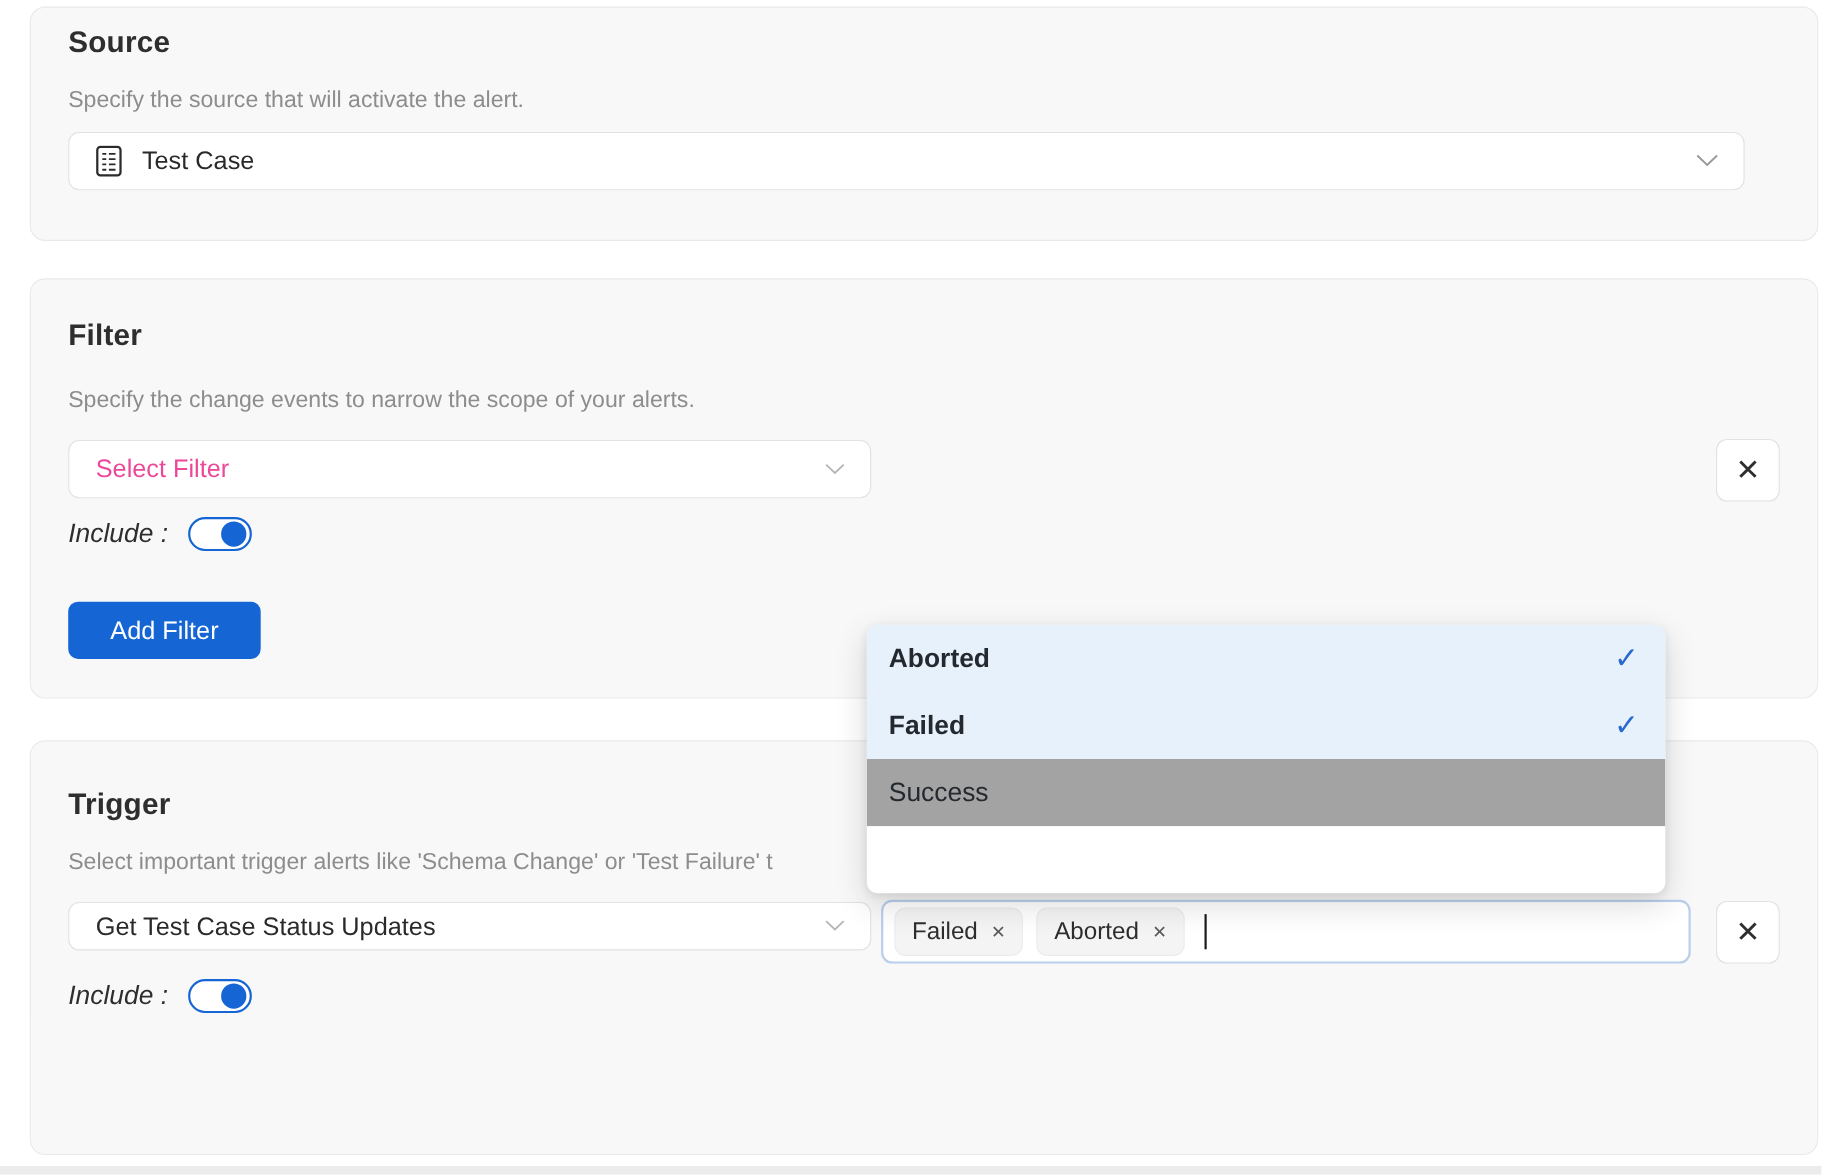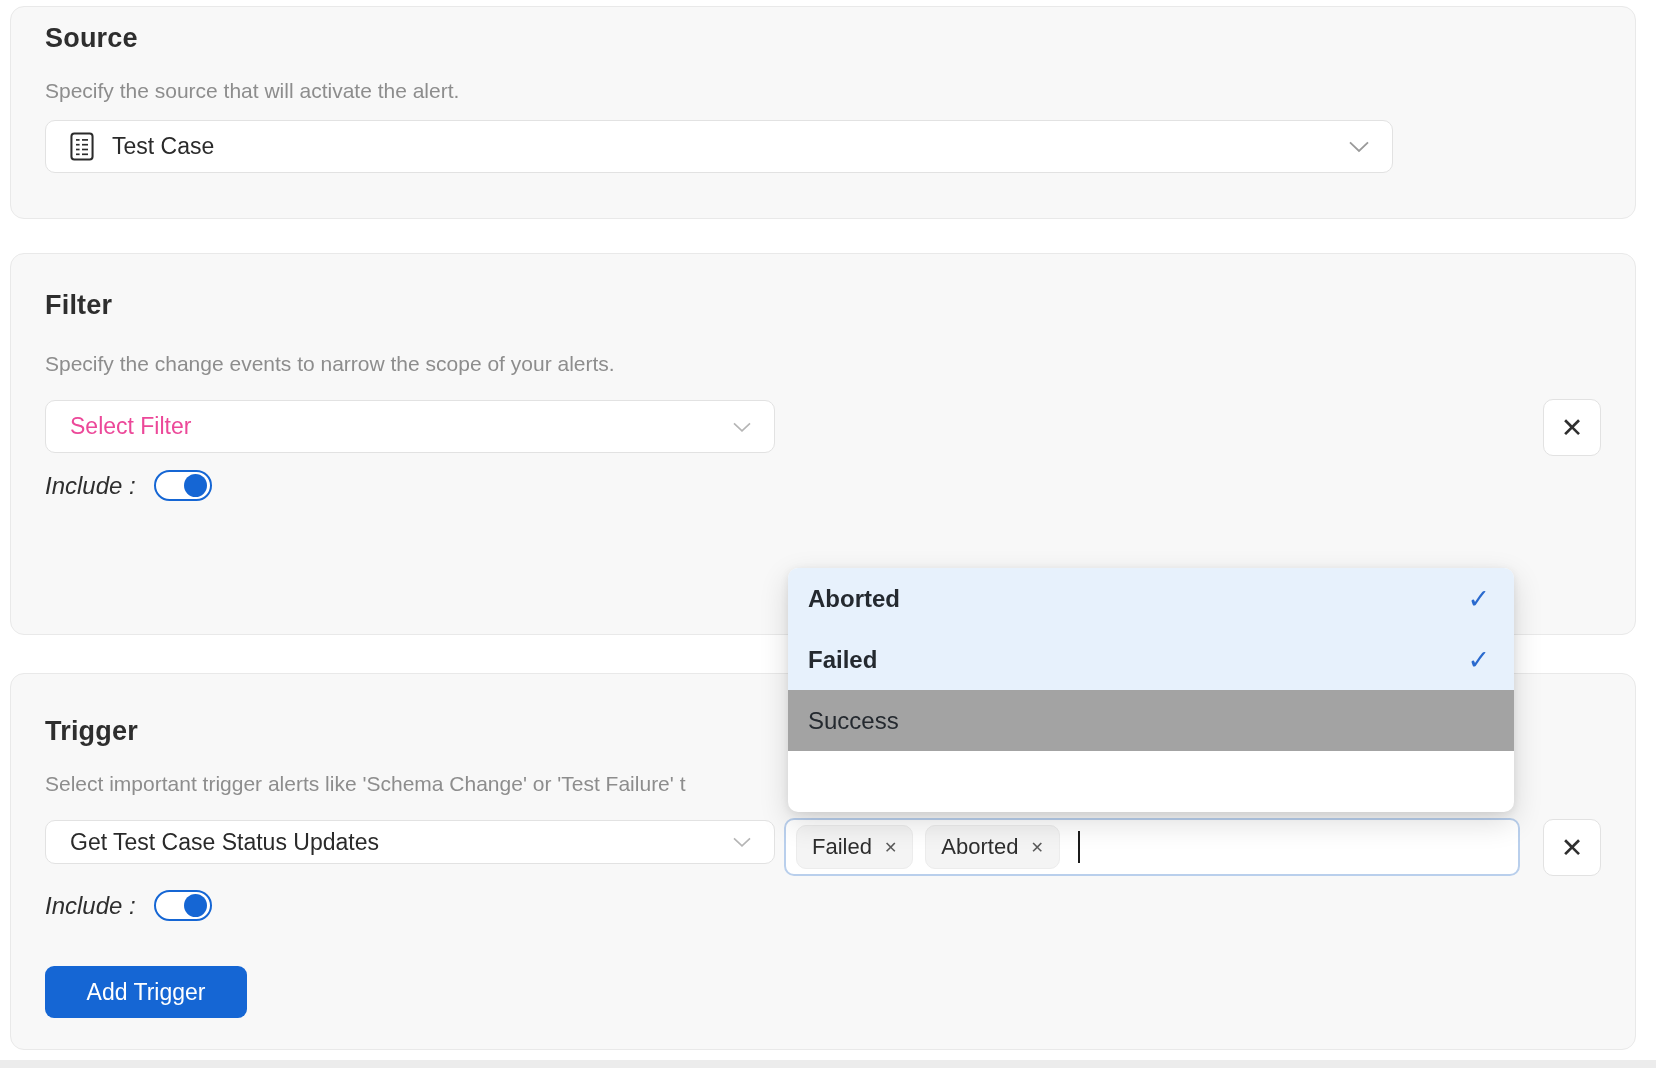--- a/index.html
+++ b/index.html
@@ -1,20 +1,20 @@
 <!DOCTYPE html>
 <html><head>
 <meta charset="utf-8">
 <style>
   * { margin:0; padding:0; box-sizing:border-box; }
   html,body { width:1656px; height:1068px; background:#ffffff; overflow:hidden;
               font-family:"Liberation Sans","DejaVu Sans",sans-serif; }
   .stage { position:relative; width:1656px; height:1068px; }
 
-  .card { position:absolute; left:10px; width:1626px; background:#f8f8f8;
+  .card { position:absolute; left:27px; width:1626px; background:#f8f8f8;
           border:1px solid #e9e9e9; border-radius:14px; }
   .card-source  { top:6px;   height:213px; }
   .card-filters { top:253px; height:382px; }
   .card-trigger { top:673px; height:377px; }
 
   .section-title { position:absolute; left:34px; font-size:27px; font-weight:600;
                    color:#2e2e2e; letter-spacing:.2px; }
   .section-desc  { position:absolute; left:34px; font-size:21px; color:#8d8d8d;
                    white-space:nowrap; }
 
@@ -69,21 +69,21 @@
 </style>
 </head>
 <body>
 
 <div class="stage">
 
   <section class="card card-source">
     <h2 class="section-title" style="top:16px">Source</h2>
     <p class="section-desc" style="top:72px">Specify the source that will activate the alert.</p>
 
-    <div class="select-box" style="left:34px; top:113px; width:1348px; height:53px;">
+    <div class="select-box" style="left:34px; top:113px; width:1524px; height:53px;">
       <span style="margin-right:18px; display:flex;">
         <svg width="24" height="29" viewBox="0 0 20 24" fill="none">
           <rect x="1.2" y="1.2" width="17.6" height="21.6" rx="2.4" stroke="#2b2b2b" stroke-width="1.7"></rect>
           <line x1="5" y1="6.5" x2="8" y2="6.5" stroke="#2b2b2b" stroke-width="1.4"></line>
           <line x1="10" y1="6.5" x2="15" y2="6.5" stroke="#2b2b2b" stroke-width="1.4"></line>
           <line x1="5" y1="10.5" x2="8" y2="10.5" stroke="#2b2b2b" stroke-width="1.4"></line>
           <line x1="10" y1="10.5" x2="15" y2="10.5" stroke="#2b2b2b" stroke-width="1.4"></line>
           <line x1="5" y1="14.5" x2="8" y2="14.5" stroke="#2b2b2b" stroke-width="1.4"></line>
           <line x1="10" y1="14.5" x2="15" y2="14.5" stroke="#2b2b2b" stroke-width="1.4"></line>
           <line x1="5" y1="18.5" x2="8" y2="18.5" stroke="#2b2b2b" stroke-width="1.4"></line>
@@ -114,20 +114,21 @@
 
     <button class="xbtn" style="top:145px">✕</button>
 
     <div class="include-row" style="top:216px">
       <span class="include-label">Include :</span>
       <div class="toggle">
         <div class="knob"></div>
       </div>
     </div>
 
+    <button class="btn-primary" style="top:293px; width:175px;">Add Filter</button>
   </section>
 
   <section class="card card-trigger">
     <h2 class="section-title" style="top:42px">Trigger</h2>
     <p class="section-desc" style="top:98px">Select important trigger alerts like 'Schema Change' or 'Test Failure' t</p>
 
     <div class="select-box" style="left:34px; top:146px; width:730px; height:44px;">
       <span class="value">Get Test Case Status Updates</span>
       <span class="chevron">
         <svg width="20" height="12">
@@ -150,21 +151,20 @@
 
     <button class="xbtn" style="top:145px">✕</button>
 
     <div class="include-row" style="top:216px">
       <span class="include-label">Include :</span>
       <div class="toggle">
         <div class="knob"></div>
       </div>
     </div>
 
-    <button class="btn-primary" style="top:292px; width:202px;">Add Trigger</button>
   </section>
 
   <div class="dropdown">
     <div class="option sel">
       <span>Aborted</span>
       <span class="check">✓</span>
     </div>
     <div class="option sel">
       <span>Failed</span>
       <span class="check">✓</span>

